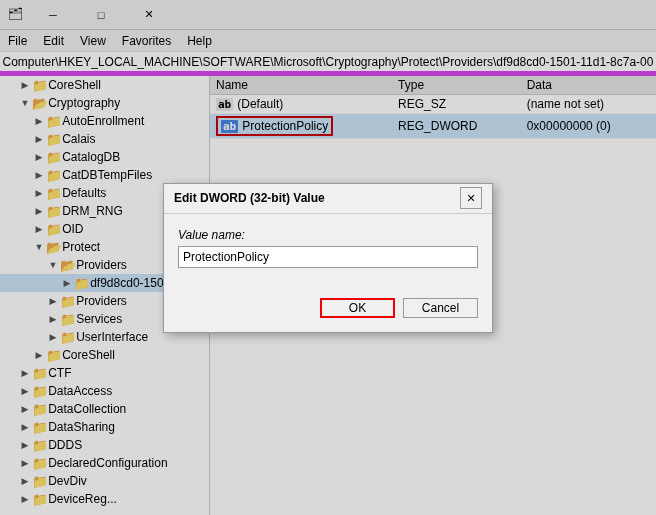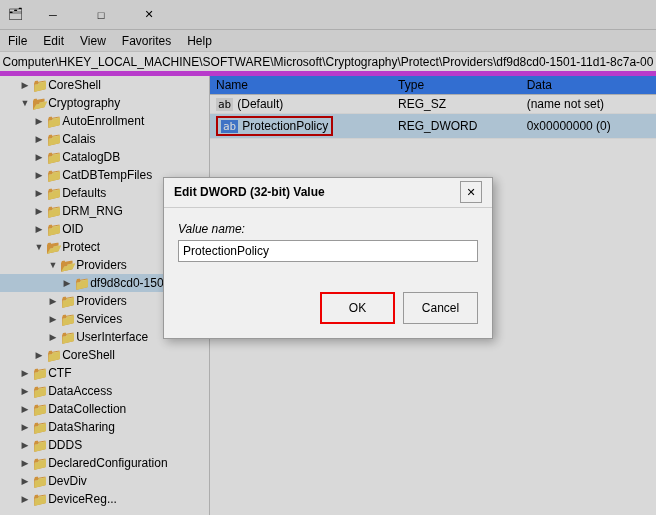--- a/index.html
+++ b/index.html
@@ -90,38 +90,38 @@
       background: white;
       overflow-y: auto;
       overflow-x: auto;
     }
 
     .registry-table {
       width: 100%;
       border-collapse: collapse;
     }
     .registry-table th {
-      background: #3b82f6;
+      background: #e5e5e5;
       border-bottom: 1px solid #ccc;
       text-align: left;
       padding: 2px 6px;
       font-weight: normal;
       font-size: 12px;
       position: sticky;
       top: 0;
     }
     .registry-table td {
       padding: 2px 6px;
       font-size: 12px;
       border-bottom: 1px solid #f5f5f5;
       white-space: nowrap;
     }
 
     .reg-name-cell { display: flex; align-items: center; gap: 4px; }
-    .reg-icon { font-size: 13px; }
+    .reg-icon { font-size: 13px; font-weight: bold; }
 
     
     .modal-overlay {
       position: fixed;
       top: 0; left: 0; right: 0; bottom: 0;
       background: rgba(0,0,0,0.15);
       display: flex;
       align-items: center;
       justify-content: center;
       z-index: 1000;
@@ -201,21 +201,21 @@
 
     .modal-footer {
       display: flex;
       justify-content: flex-end;
       gap: 8px;
       padding: 8px 14px 14px;
     }
 
     .btn {
       min-width: 75px;
-      height: 32px;
+      height: 20px;
       border: 1px solid #999;
       background: #f0f0f0;
       font-size: 12px;
       cursor: pointer;
       padding: 0 14px;
     }
     .btn.primary {
       border: 2px solid #e00;
       background: #f0f0f0;
     }

